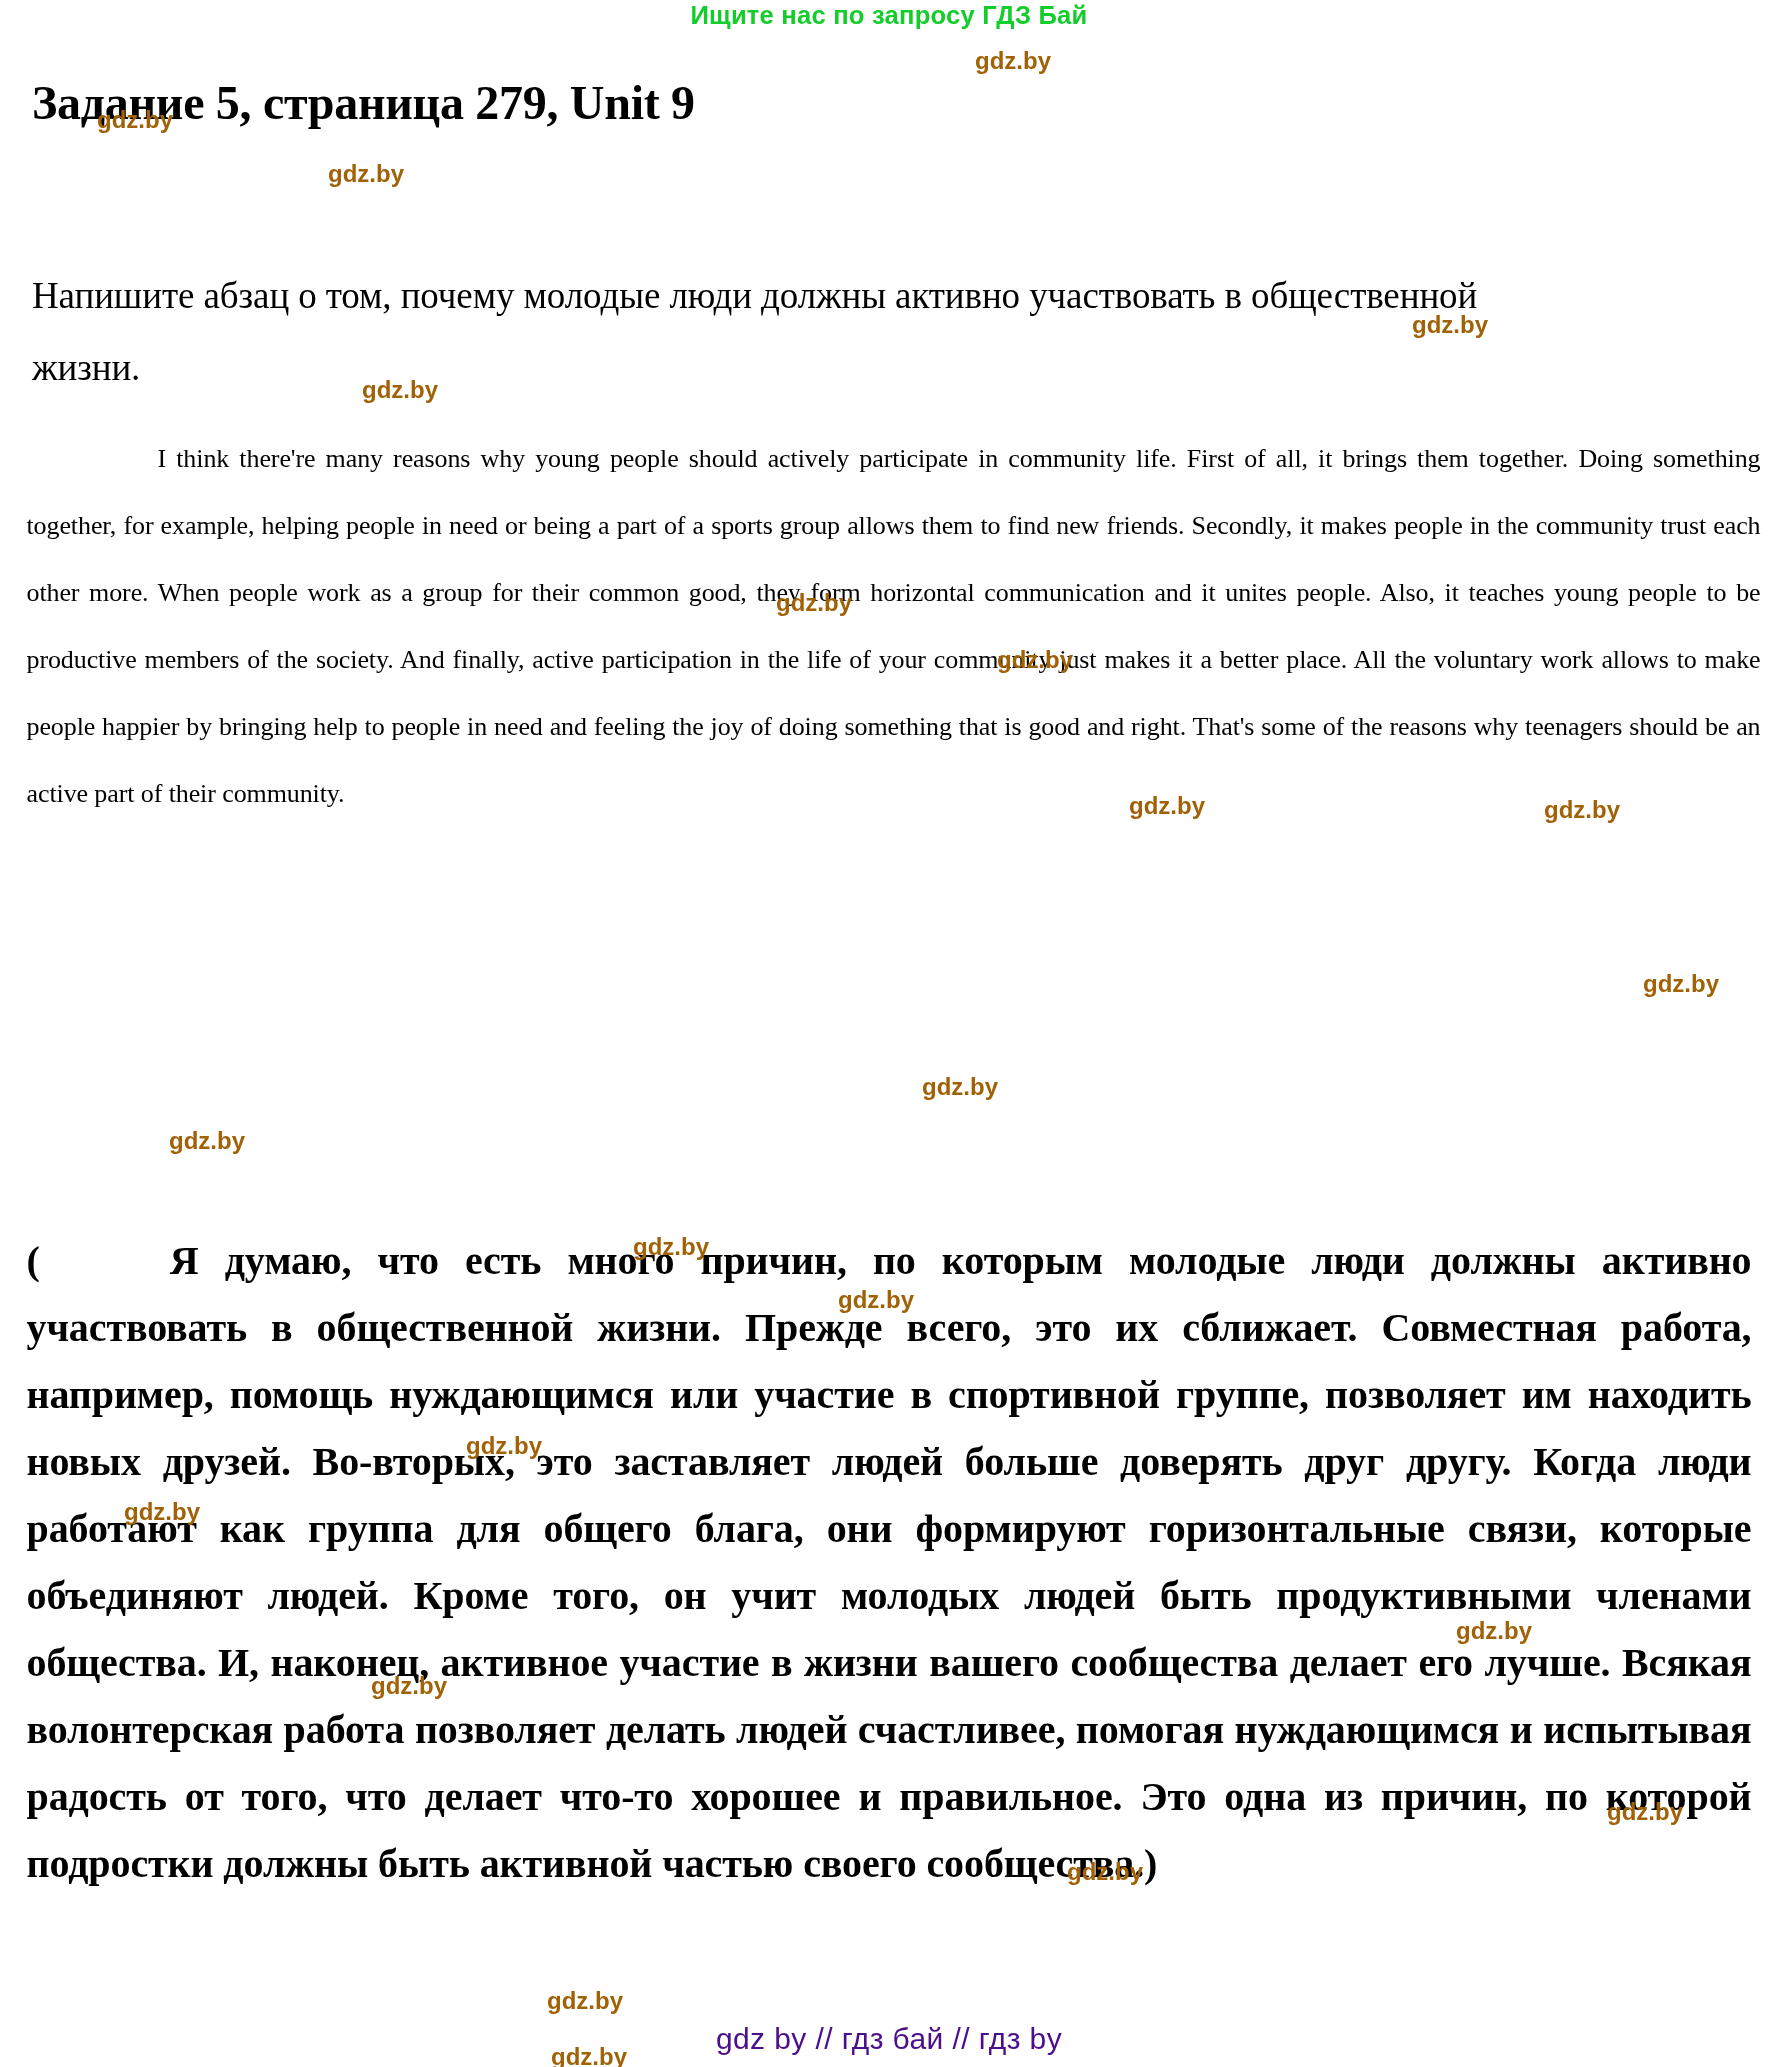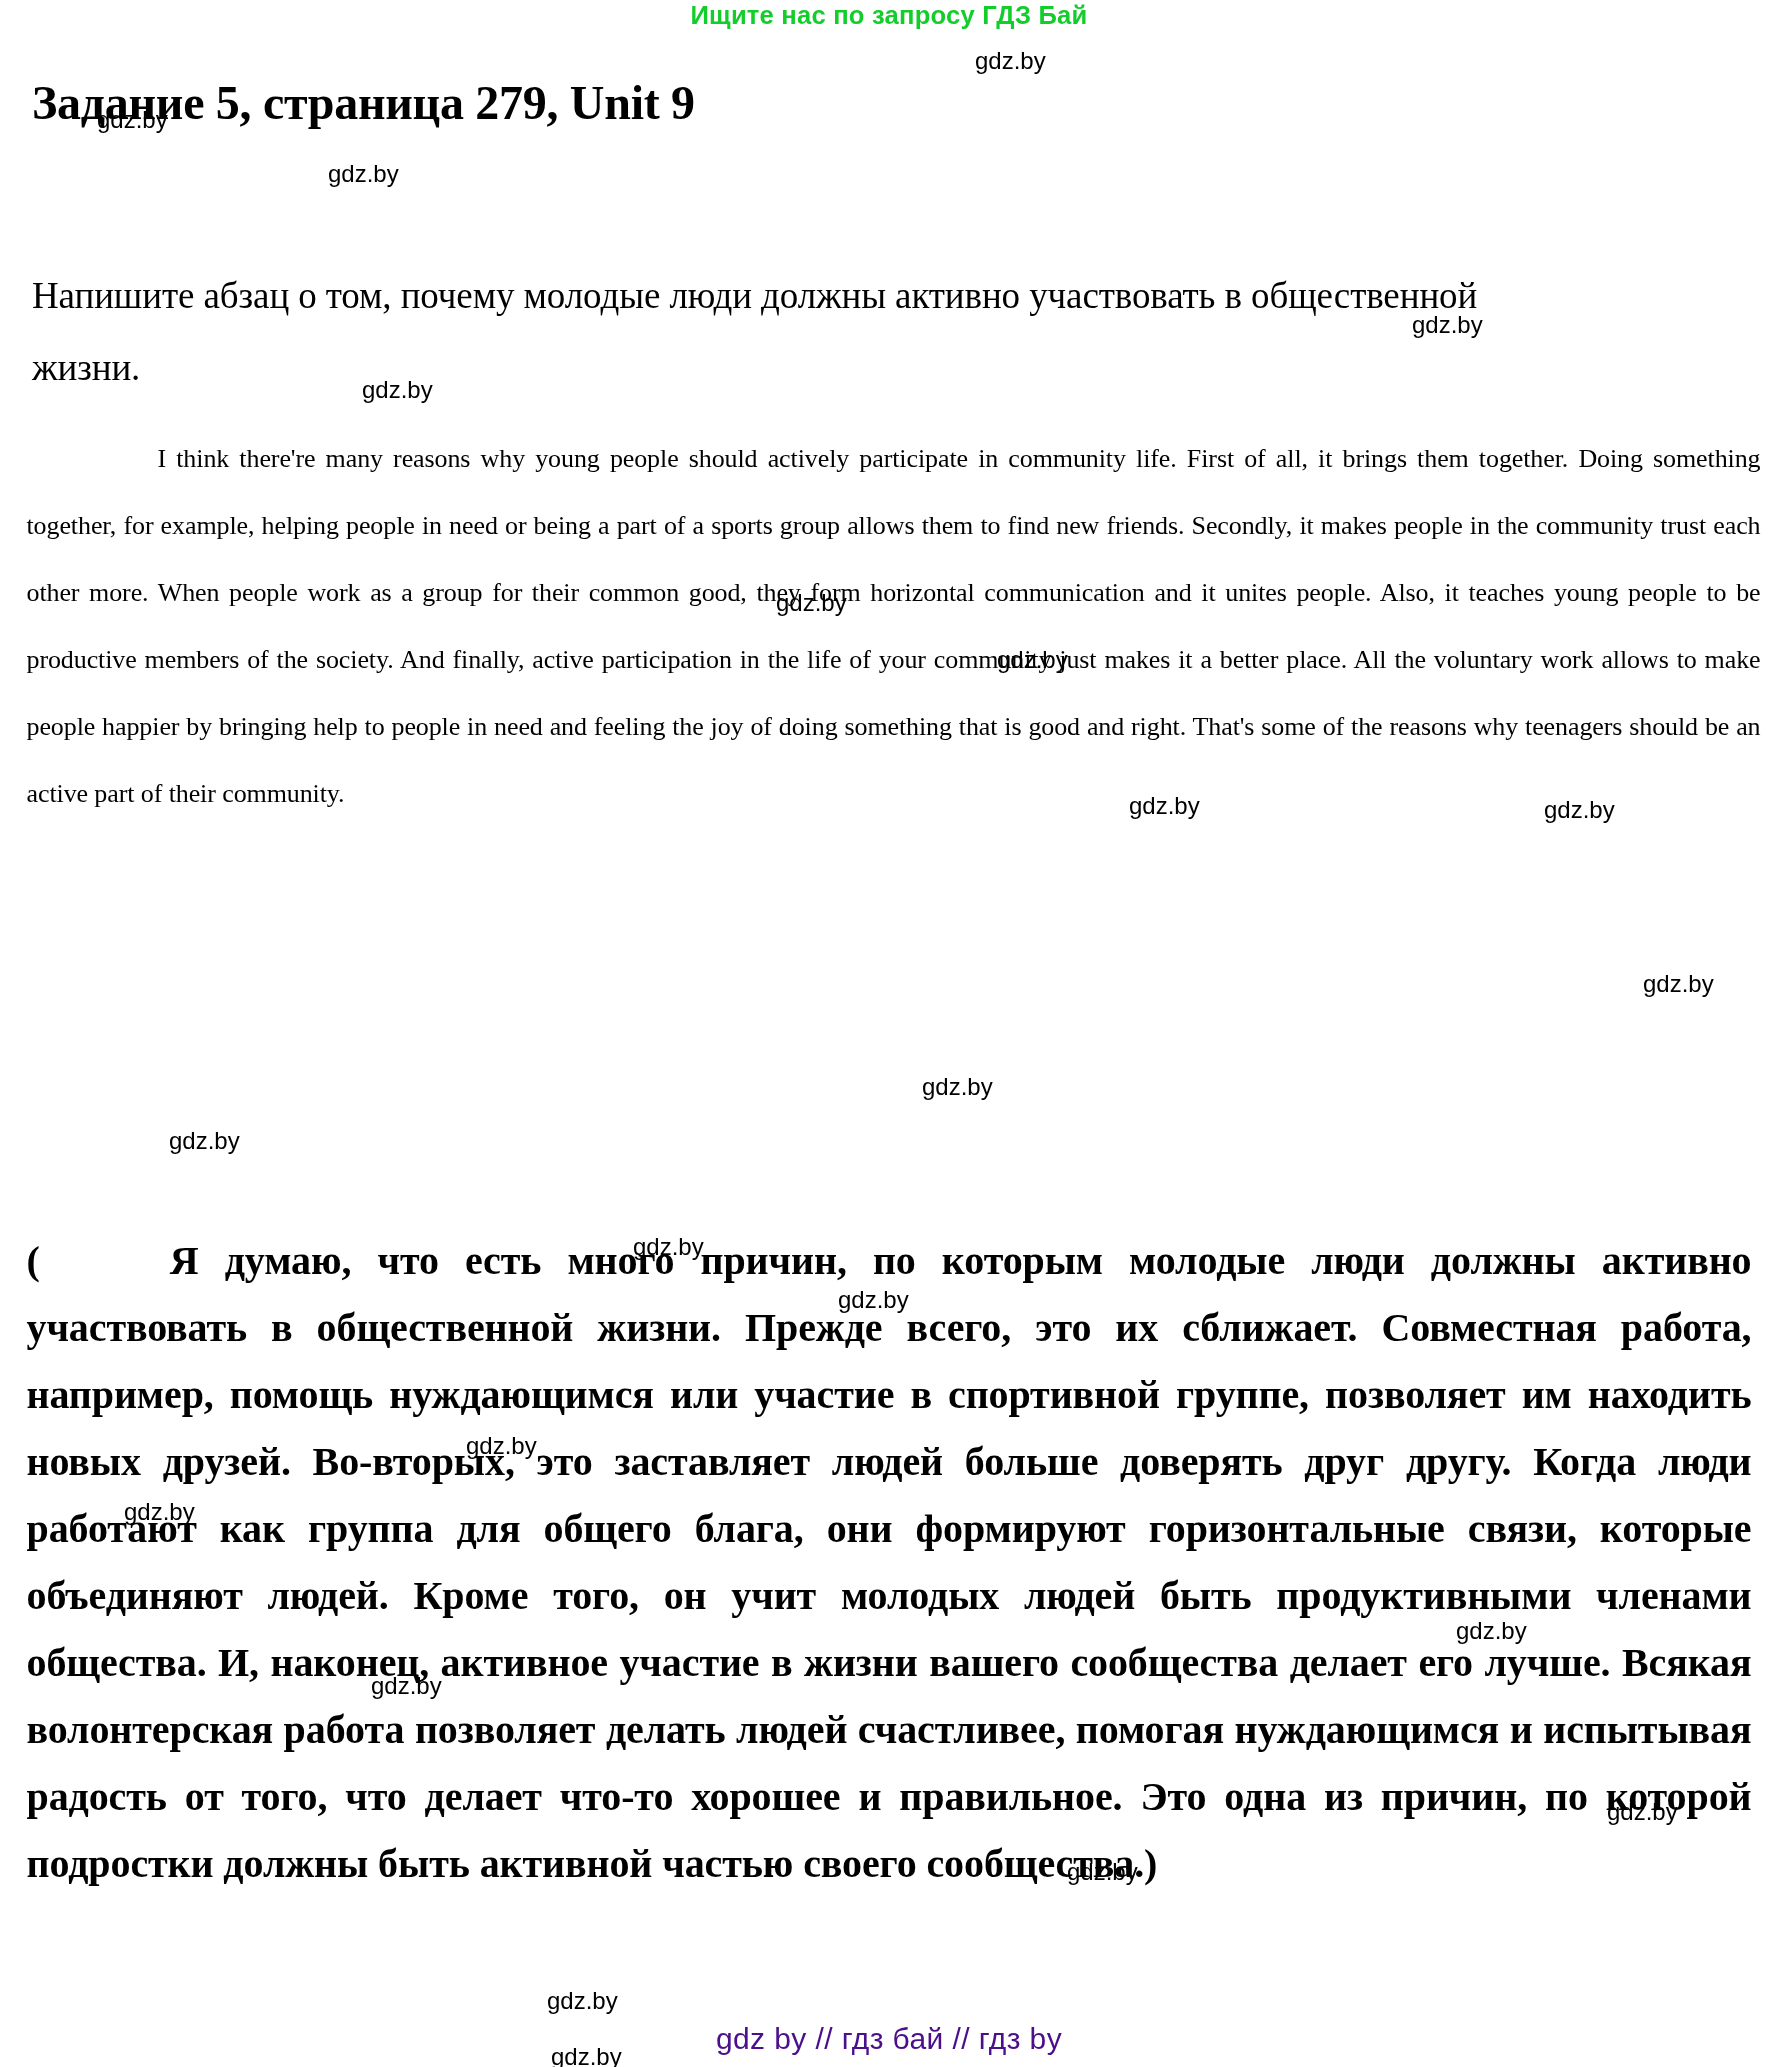--- a/index.html
+++ b/index.html
@@ -112,22 +112,22 @@
   }
   .footer-links .sep {
     padding: 0 8.8px;
   }
 
   
   .wm {
     position: absolute;
     font-family: "Liberation Sans", "DejaVu Sans", sans-serif;
     font-size: 24px;
-    font-weight: 400;
-    color: #000000;
+    font-weight: 700;
+    color: #a16207;
     line-height: 24px;
     white-space: nowrap;
     pointer-events: none;
     user-select: none;
   }
 </style>
 </head>
 <body>
 
 <div class="page">

